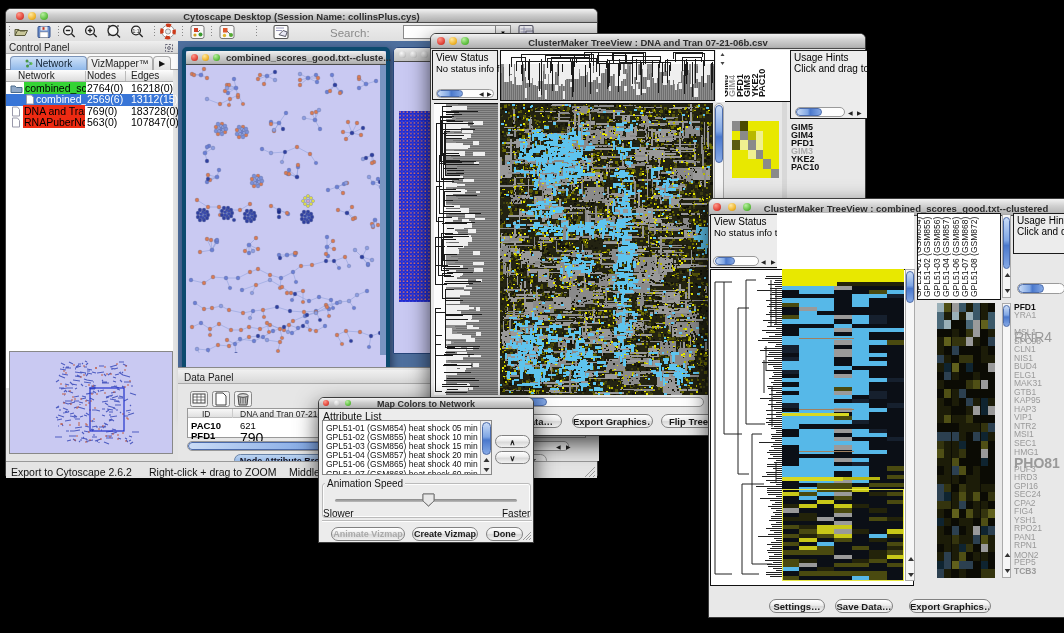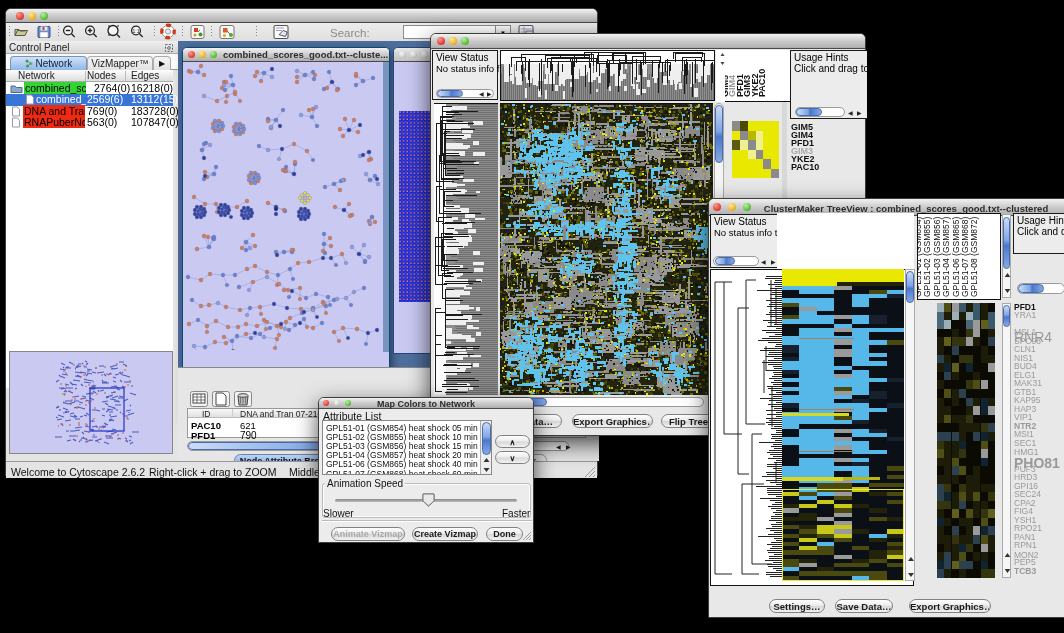--- a/index.html
+++ b/index.html
@@ -18,20 +18,21 @@
 .gelv{position:absolute;border-radius:999px;background:linear-gradient(90deg,#cadcf6,#7fa6e4 45%,#4a78cc 55%,#86aae6);border:1px solid #4a6aaa}
 .arr{position:absolute;font-size:6px;color:#222;line-height:1}
 .vtext{position:absolute;transform:rotate(-90deg);transform-origin:0 100%;white-space:nowrap}
 .etch{position:absolute;border-top:1px solid #bbb;border-bottom:1px solid #fff}
 </style></head><body>
 <div class="win" style="left:5px;top:8px;width:593px;height:470px;border-radius:6px 6px 4px 4px">
     <div class="tbar" style="height:14px"></div>
     <div class="tl r" style="left:10px;top:3px"></div>
     <div class="tl y" style="left:22px;top:3px"></div>
     <div class="tl g" style="left:34px;top:3px"></div>
+    <div class="ttext" style="top:2px;font-size:9.5px">Cytoscape Desktop (Session Name: collinsPlus.cys)</div>
     <div class="abs" style="left:0;top:14px;width:100%;height:24px;background:linear-gradient(#ededed,#dcdcdc);border-bottom:1px solid #9a9a9a">
       <svg class="abs" style="left:0;top:0" width="593" height="18" xmlns="http://www.w3.org/2000/svg">
 <g stroke="#888" stroke-dasharray="1 2">
           <path d="M3.5 3V15M52.5 3V15M148.5 3V15M176.5 3V15M205.5 3V15M250.5 3V15"></path>
         </g>
 <g>
 <path d="M9 12.5l2.5-5h10l-2.5 5z M9 12.5V6.5h4l1 1.5h5" fill="#c9c79a" stroke="#5a5a3a" stroke-width="1"></path>
 <rect x="32" y="3.5" width="12" height="11" rx="1" fill="#6b8fd0" stroke="#33508a"></rect>
           <rect x="34.5" y="3.5" width="7" height="4" fill="#e8e8e8"></rect>
           <rect x="36.5" y="4.2" width="2" height="2.6" fill="#c03020"></rect>
@@ -109,21 +110,21 @@
         <span class="abs" style="left:125px;top:0">Edges</span>
         <i class="abs" style="left:79px;top:1px;height:10px;border-left:1px solid #bbb"></i>
         <i class="abs" style="left:119px;top:1px;height:10px;border-left:1px solid #bbb"></i>
       </div>
       <div class="abs" style="left:0;top:41px;width:167px;height:306px;background:#fff;font-size:10.5px;color:#000">
         <div class="abs" style="left:0;top:1px;width:100%;height:11px">
           <svg class="abs" style="left:4px;top:0" width="13" height="11" xmlns="http://www.w3.org/2000/svg">
             <path d="M1 3h4l1.5 1.5H12V9.5H1z" fill="#8fa8c8" stroke="#4a6a8a"></path>
           </svg>
           <span class="abs" style="left:18px;top:-1px;background:#35d435;padding:0 1px;max-width:62px;overflow:hidden;white-space:nowrap">combined_scores</span>
-          <span class="abs" style="left:88px;top:-1px">2764(0)</span>
+          <span class="abs" style="left:81px;top:-1px">2764(0)</span>
           <span class="abs" style="left:125px;top:-1px">16218(0)</span>
         </div>
         <div class="abs" style="left:0;top:12px;width:100%;height:11.5px;background:#3875d7;color:#fff">
           <svg class="abs" style="left:19px;top:0" width="10" height="11" xmlns="http://www.w3.org/2000/svg">
             <path d="M1.5 1h5l2 2.5V10h-7z" fill="#fff" stroke="#99a"></path>
           </svg>
           <span class="abs" style="left:30px;top:-1px;max-width:50px;overflow:hidden;white-space:nowrap">combined_sco</span>
           <span class="abs" style="left:81px;top:-1px">2569(6)</span>
           <span class="abs" style="left:125px;top:-1px">13112(15)</span>
         </div>
@@ -215,21 +216,21 @@
           <circle cx="65" cy="47" r="0.8" fill="#c05030"></circle>
           <circle cx="54" cy="19" r="0.8" fill="#c05030"></circle>
           <circle cx="74" cy="23" r="0.8" fill="#c05030"></circle>
           <circle cx="118" cy="33" r="0.8" fill="#c05030"></circle>
           <circle cx="69" cy="73" r="0.8" fill="#c05030"></circle>
           <rect x="80" y="36" width="34" height="43" fill="none" stroke="#2233cc" stroke-width="1.2"></rect>
         </svg>
       </div>
     </div>
     <div class="abs" style="left:172px;top:32px;width:421px;height:420px;background:#4e6f9e">
-      <div class="abs" style="left:4px;top:6px;width:208px;height:372px;background:#c9c9f2;border:1px solid #0c4a6e;border-radius:5px 5px 0 0;box-shadow:2px 3px 8px rgba(0,0,20,.5)">
+      <div class="abs" style="left:4px;top:6px;width:208px;height:372px;background:#c9c9f2;border:4px solid #0c4a6e;border-radius:5px 5px 0 0;box-shadow:2px 3px 8px rgba(0,0,20,.5)">
         <div class="tbar" style="height:14px;border-radius:4px 4px 0 0"></div>
         <div class="tl r" style="left:5px;top:3px;width:7px;height:7px"></div>
         <div class="tl y" style="left:16px;top:3px;width:7px;height:7px"></div>
         <div class="tl g" style="left:27px;top:3px;width:7px;height:7px"></div>
         <div class="ttext" style="top:1px;font-size:9.5px;left:40px;width:164px;text-align:center">combined_scores_good.txt--cluste...</div>
         <div class="abs" style="left:1px;top:14px;width:199px;height:288px;overflow:hidden">
           <svg width="199" height="288" xmlns="http://www.w3.org/2000/svg" style="position:absolute;left:0;top:0">
             <path d="M14 10L5 9M14 10L7 10M14 10L20 13M14 10L17 4M49 23L51 32M49 23L41 28M49 23L40 20M49 23L42 20M49 23L47 14M49 23L40 23M49 23L38 26M80 11L77 19M80 11L71 14M80 11L73 10M80 11L88 7M80 11L88 15M121 13L113 9M121 13L129 10M121 13L130 17M121 13L131 13M121 13L113 20M121 13L113 15M148 20L140 27M148 20L153 28M148 20L154 27M148 20L145 10M148 20L143 26M179 19L172 14M179 19L172 23M179 19L189 16M179 19L172 12M20 34L33 39M33 39L43 34M43 34L42 40M43 34L51 30M51 30L56 39M34 64L39 64M34 64L38 67M34 64L35 69M34 64L31 69M34 64L29 66M34 64L29 62M34 64L31 59M34 64L35 59M34 64L38 61M55 67L60 67M55 67L59 70M55 67L56 72M55 67L52 72M55 67L50 69M55 67L50 65M55 67L52 62M55 67L56 62M55 67L59 64M92 58L87 66M92 58L99 48M92 58L84 59M92 58L87 65M92 58L96 64M92 58L84 57M128 55L117 53M128 55L125 48M128 55L133 64M128 55L129 47M128 55L132 45M165 68L170 58M165 68L156 67M165 68L174 70M165 68L161 57M165 68L176 63M165 68L159 74M18 88L20 96M18 88L22 81M18 88L20 82M18 88L26 83M75 84L84 88M84 88L98 87M98 87L95 97M98 87L110 82M110 82L123 89M123 89L129 98M185 90L176 94M185 90L187 97M185 90L185 98M185 90L179 93M30 112L21 114M30 112L20 117M30 112L21 110M30 112L23 115M30 112L32 105M70 116L75 116M70 116L74 119M70 116L71 121M70 116L67 121M70 116L65 118M70 116L65 114M70 116L67 111M70 116L71 111M70 116L74 113M110 112L101 109M110 112L99 108M110 112L102 109M110 112L111 102M110 112L111 100M110 112L102 105M150 122L141 125M150 122L159 118M150 122L157 119M150 122L160 118M150 122L156 128M186 118L194 122M186 118L191 114M186 118L182 112M186 118L193 117M10 135L21 142M21 142L32 142M32 142L33 150M32 142L41 145M41 145L47 155M41 145L53 145M53 145L63 139M16 150L21 150M16 150L20 153M16 150L17 155M16 150L13 155M16 150L11 152M16 150L11 148M16 150L13 145M16 150L17 145M16 150L20 147M40 148L45 148M40 148L44 151M40 148L41 153M40 148L37 153M40 148L35 150M40 148L35 146M40 148L37 143M40 148L41 143M40 148L44 145M63 151L68 151M63 151L67 154M63 151L64 156M63 151L60 156M63 151L58 153M63 151L58 149M63 151L60 146M63 151L64 146M63 151L67 148M120 152L125 152M120 152L124 155M120 152L121 157M120 152L117 157M120 152L115 154M120 152L115 150M120 152L117 147M120 152L121 147M120 152L124 149M92 145L92 152M92 145L84 141M92 145L100 148M92 145L101 149M160 148L168 153M160 148L165 142M160 148L151 145M160 148L166 154M188 155L191 160M188 155L186 161M188 155L186 162M188 155L185 159M121 136L126 136M121 136L124 139M121 136L121 141M121 136L118 139M121 136L116 136M121 136L118 133M121 136L121 131M121 136L124 133M25 185L24 175M25 185L13 187M25 185L29 176M25 185L30 177M25 185L20 174M25 185L30 175M62 180L58 186M62 180L71 184M62 180L66 186M62 180L69 173M62 180L62 188M100 190L93 193M100 190L109 188M100 190L108 188M100 190L108 190M100 190L92 190M140 182L139 189M140 182L147 184M140 182L141 191M140 182L140 172M140 182L146 176M175 192L181 200M175 192L185 195M175 192L168 185M175 192L181 199M175 192L180 183M4 215L17 218M17 218L26 212M26 212L39 213M39 213L43 223M39 213L51 213M51 213L63 207M63 207L71 204M71 204L83 210M83 210L94 213M94 213L93 223M94 213L106 207M106 207L109 217M106 207L114 201M114 201L125 200M125 200L139 196M139 196L147 196M147 196L152 203M147 196L158 192M158 192L162 201M8 238L17 244M17 244L25 243M25 243L34 241M34 241L42 245M42 245L56 248M56 248L66 246M66 246L63 253M66 246L76 245M76 245L77 252M76 245L90 242M90 242L103 246M103 246L117 247M117 247L129 246M129 246L139 240M139 240L142 251M139 240L150 238M5 262L14 258M14 258L23 264M23 264L23 270M23 264L32 259M32 259L44 265M44 265L54 265M54 265L62 262M62 262L73 264M73 264L83 260M83 260L97 265M97 265L105 268M105 268L116 261M116 261L129 266M129 266L138 261M10 284L14 291M10 284L21 285M21 285L23 294M21 285L31 280M31 280L42 281M42 281L53 274M53 274L67 276M67 276L76 272M76 272L86 266M86 266L97 262M97 262L106 256M106 256L118 251M118 251L129 247M129 247L133 255M129 247L142 244M55 225L69 220M69 220L65 228M69 220L83 215M83 215L95 222M95 222L104 228M104 228L116 226M116 226L116 237M120 250L129 248M129 248L140 242M140 242L153 237M153 237L162 236M162 236L167 243M162 236L170 230M170 230L180 226M40 275L48 279M48 279L49 289M48 279L62 272M62 272L71 271M71 271L80 275M80 275L93 277M93 277L91 286M100 228L108 229M108 229L105 235M108 229L122 236M122 236L132 232M132 232L144 235M144 235L146 243M150 270L155 279M150 270L159 266M159 266L164 276M159 266L173 267M173 267L184 271M184 271L182 282M184 271L193 268M80 258L82 267M80 258L93 264M93 264L95 273M93 264L102 260M102 260L101 267M102 260L111 263M111 263L120 257M120 257L123 265" stroke="#9aa8e0" stroke-width="0.7" fill="none"></path>
             <g fill="#6b7fd4" stroke="#5a6690" stroke-width="0.3">
               <circle cx="14" cy="10" r="2.1"></circle>
@@ -659,20 +660,23 @@
             <pattern id="bg2" width="3.6" height="3.6" patternUnits="userSpaceOnUse">
               <rect width="3.6" height="3.6" fill="#1c2ad4"></rect>
               <circle cx="1.1" cy="1.1" r="0.8" fill="#f08060"></circle>
               <rect x="2.5" y="2.5" width="1" height="1" fill="#5560f8"></rect>
             </pattern>
           </defs>
           <rect width="35" height="191" fill="url(#bg2)"></rect>
         </svg>
       </div>
       <div class="abs" style="left:0;top:326px;width:421px;height:94px;background:#e6e6e6;border-top:1px solid #888">
+        <div class="abs" style="left:0;top:2px;width:100%;height:14px;background:linear-gradient(#f0f0f0,#d8d8d8);border-bottom:1px solid #aaa">
+          <span style="position:absolute;left:6px;top:2px;font-size:10px;color:#222">Data Panel</span>
+        </div>
         <svg class="abs" style="left:12px;top:21px" width="70" height="19" xmlns="http://www.w3.org/2000/svg">
 <rect x="0.5" y="2.5" width="17" height="15" rx="2" fill="#f2f2f2" stroke="#888"></rect>
           <rect x="3" y="5" width="12" height="9" fill="#fff" stroke="#444"></rect>
           <path d="M3 8h12M3 11h12M7 5v9M11 5v9" stroke="#444" stroke-width=".7"></path>
 <rect x="22.5" y="2.5" width="17" height="15" rx="2" fill="#f2f2f2" stroke="#888"></rect>
           <path d="M26 4h7l3 3v9h-10z" fill="#fff" stroke="#444"></path>
 <rect x="44.5" y="2.5" width="17" height="15" rx="2" fill="#f2f2f2" stroke="#888"></rect>
           <path d="M48 7h10l-1 9h-8z" fill="#bbb" stroke="#444"></path>
           <ellipse cx="53" cy="6.5" rx="5" ry="1.8" fill="#ddd" stroke="#444"></ellipse>
           <path d="M50.5 8.5v6M53 8.5v6M55.5 8.5v6" stroke="#555" stroke-width=".7"></path>
@@ -680,44 +684,45 @@
         <div class="abs" style="left:9px;top:72px;width:399px;height:2px"></div>
         <div class="abs" style="left:9px;top:40px;width:399px;height:30px;background:#fff;border:1px solid #999">
           <div class="abs" style="left:0;top:0;width:100%;height:9px;background:linear-gradient(#f8f8f8,#e0e0e0);border-bottom:1px solid #bbb;font-size:8.5px;color:#222">
             <span class="abs" style="left:14px">ID</span>
             <span class="abs" style="left:52px">DNA and Tran 07-21-06b</span>
             <i class="abs" style="left:44px;top:0;height:9px;border-left:1px solid #ccc"></i>
           </div>
           <div class="abs" style="left:3px;top:11px;font-size:9.5px;font-weight:bold">PAC10</div>
           <div class="abs" style="left:52px;top:11px;font-size:9.5px">621</div>
           <div class="abs" style="left:3px;top:21px;font-size:9.5px;font-weight:bold">PFD1</div>
-          <div class="abs" style="left:52px;top:21px;font-size:10px">790</div>
+          <div class="abs" style="left:52px;top:21px;font-size:14px">790</div>
         </div>
         <div class="sbh" style="left:9px;top:73px;width:382px;height:10px"></div>
         <div class="gelv" style="left:10px;top:74px;width:295px;height:8px"></div>
         <span class="arr" style="left:378px;top:76px">◀</span>
         <span class="arr" style="left:388px;top:76px">▶</span>
         <div class="abs" style="left:56px;top:86px;width:112px;height:13px;background:linear-gradient(#bcd4f2,#7fa8e0);border:1px solid #6a84a8;border-radius:999px;font-size:9px;font-weight:bold;text-align:center;line-height:13px;color:#112;white-space:nowrap">Node Attribute Browser</div>
         <div class="abs" style="left:255px;top:86px;width:114px;height:13px;background:linear-gradient(#f4f4f4,#ddd);border:1px solid #999;border-radius:999px;font-size:9px;text-align:center;line-height:13px;color:#222;white-space:nowrap">Edge Attribute Browser</div>
       </div>
     </div>
     <div class="abs" style="left:0;top:452px;width:100%;height:17px;background:#e4e4e4;border-top:1px solid #999;font-size:10.5px;color:#111">
-      <span class="abs" style="left:5px;top:4px">Welcome to Cytoscape 2.6.2</span>
+      <span class="abs" style="left:5px;top:4px">Export to Cytoscape 2.6.2</span>
       <span class="abs" style="left:143px;top:4px">Right-click + drag  to  ZOOM</span>
       <span class="abs" style="left:283px;top:4px">Middle-click + drag to PAN</span>
       <svg class="abs" style="right:1px;top:4px" width="12" height="12" xmlns="http://www.w3.org/2000/svg">
         <path d="M11 1L1 11M11 5L5 11M11 9l-2 2" stroke="#999" stroke-width="1"></path>
       </svg>
     </div>
   </div>
 <div class="win" style="left:430px;top:33px;width:436px;height:403px">
     <div class="tbar" style="height:15px"></div>
     <div class="tl r" style="left:6px;top:3px"></div>
     <div class="tl y" style="left:18px;top:3px"></div>
     <div class="tl g" style="left:30px;top:3px"></div>
+    <div class="ttext" style="top:3px;font-size:9.5px">ClusterMaker TreeView : DNA and Tran 07-21-06b.csv</div>
     <div class="box" style="left:1px;top:16px;width:66px;height:50px">
       <div class="abs" style="left:3px;top:1px;font-size:10px">View Status</div>
       <div class="abs" style="left:3px;top:12px;font-size:9.5px;white-space:nowrap">No status info f</div>
       <div class="sbh" style="left:3px;top:38px;width:58px;height:9px"></div>
       <div class="gelv" style="left:4px;top:39px;width:26px;height:7px"></div>
       <span class="arr" style="left:46px;top:40px">◀</span>
       <span class="arr" style="left:54px;top:40px">▶</span>
     </div>
     <div class="abs" style="left:69px;top:16px;width:215px;height:51px;background:#fff;border:1px solid #111;overflow:hidden">
       <svg width="215" height="51" xmlns="http://www.w3.org/2000/svg" style="position:absolute;left:0;top:0" shape-rendering="crispEdges">
@@ -918,21 +923,21 @@
     <div class="abs" style="left:305px;top:136.6px;font-size:8.5px;font-weight:normal;color:#999">SPC98</div>
     <div class="abs" style="left:305px;top:145.2px;font-size:8.5px;font-weight:normal;color:#999">CLN1</div>
     <div class="abs" style="left:305px;top:153.7px;font-size:8.5px;font-weight:normal;color:#999">NIS1</div>
     <div class="abs" style="left:305px;top:162.2px;font-size:8.5px;font-weight:normal;color:#999">BUD4</div>
     <div class="abs" style="left:305px;top:170.7px;font-size:8.5px;font-weight:normal;color:#999">ELG1</div>
     <div class="abs" style="left:305px;top:179.3px;font-size:8.5px;font-weight:normal;color:#999">MAK31</div>
     <div class="abs" style="left:305px;top:187.8px;font-size:8.5px;font-weight:normal;color:#999">GTB1</div>
     <div class="abs" style="left:305px;top:196.3px;font-size:8.5px;font-weight:normal;color:#999">KAP95</div>
     <div class="abs" style="left:305px;top:204.9px;font-size:8.5px;font-weight:normal;color:#999">HAP3</div>
     <div class="abs" style="left:305px;top:213.4px;font-size:8.5px;font-weight:normal;color:#999">VIP1</div>
-    <div class="abs" style="left:305px;top:221.9px;font-size:8.5px;font-weight:bold;color:#999">NTR2</div>
+    <div class="abs" style="left:305px;top:221.9px;font-size:8.5px;font-weight:normal;color:#999">NTR2</div>
     <div class="abs" style="left:305px;top:230.4px;font-size:8.5px;font-weight:normal;color:#999">MSI1</div>
     <div class="abs" style="left:305px;top:239.0px;font-size:8.5px;font-weight:normal;color:#999">SEC1</div>
     <div class="abs" style="left:305px;top:247.5px;font-size:8.5px;font-weight:normal;color:#999">HMG1</div>
     <div class="abs" style="left:305px;top:256.0px;font-size:14px;font-weight:bold;color:#999">PHO81</div>
     <div class="abs" style="left:305px;top:264.6px;font-size:8.5px;font-weight:normal;color:#999">PUF3</div>
     <div class="abs" style="left:305px;top:273.1px;font-size:8.5px;font-weight:normal;color:#999">HRD3</div>
     <div class="abs" style="left:305px;top:281.6px;font-size:8.5px;font-weight:normal;color:#999">GPI16</div>
     <div class="abs" style="left:305px;top:290.2px;font-size:8.5px;font-weight:normal;color:#999">SEC24</div>
     <div class="abs" style="left:305px;top:298.7px;font-size:8.5px;font-weight:normal;color:#999">CPA2</div>
     <div class="abs" style="left:305px;top:307.2px;font-size:8.5px;font-weight:normal;color:#999">FIG4</div>

